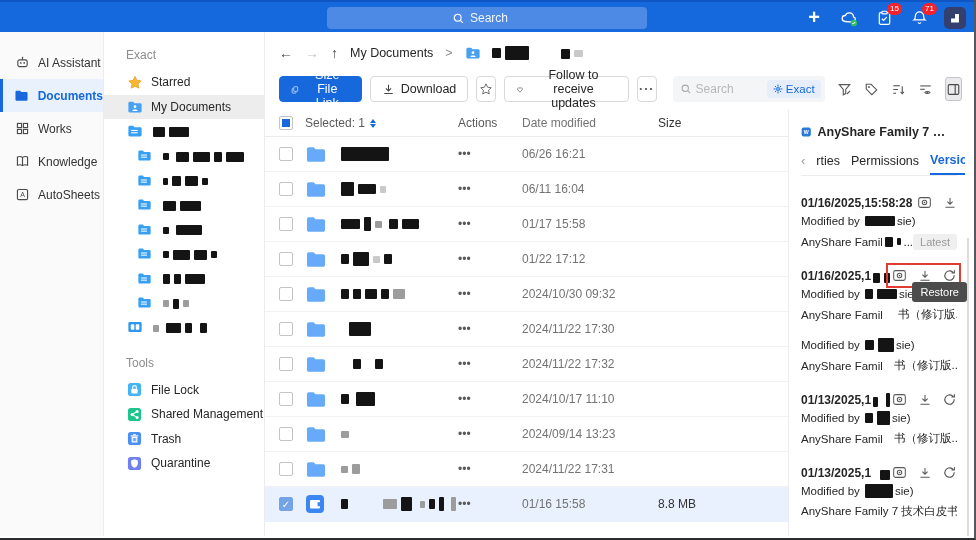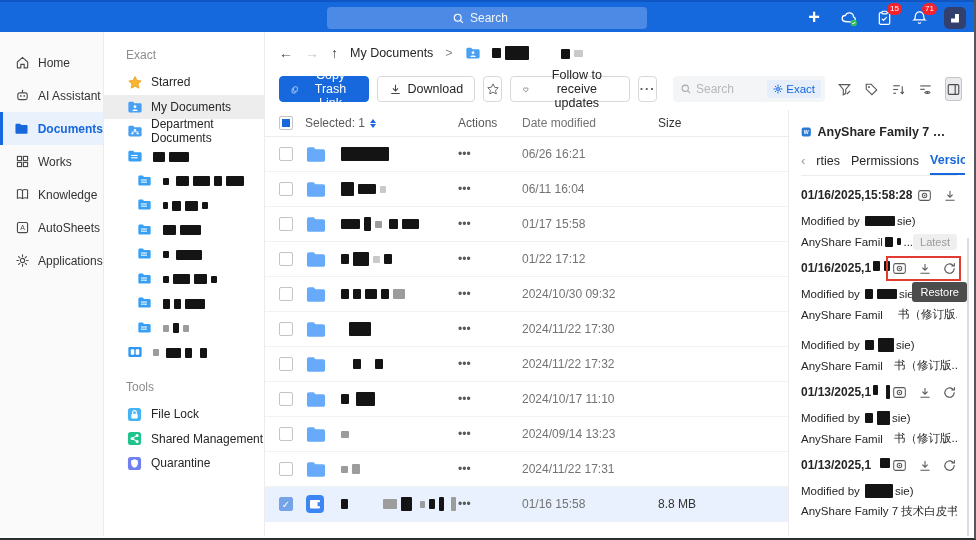--- a/index.html
+++ b/index.html
@@ -89,21 +89,21 @@
   .sidepanel { width:176px; flex:none; padding:10px 8px 0 12px; position:relative; }
   .phead { display:flex; align-items:center; gap:6px; font-weight:bold; font-size:12.5px;
            white-space:nowrap; overflow:hidden; height:24px; }
   .ptabs { display:flex; align-items:center; gap:11px; height:30px; border-bottom:1px solid #ececec;
            margin-top:2px; font-size:12.5px; color:#262626; }
   .ptab { height:100%; display:flex; align-items:center; cursor:pointer; white-space:nowrap; }
   .ptab.active { color:#1668dc; border-bottom:2px solid #1668dc; font-weight:bold; }
   .chev { color:#9a9a9a; font-size:13px; cursor:pointer; }
   .versions { margin-top:12px; font-size:11.5px; }
   .vblock { margin-bottom:9px; position:relative; }
-  .vtop { display:flex; align-items:flex-start; font-weight:bold; font-size:12px; height:22px; white-space:nowrap; }
+  .vtop { display:flex; align-items:flex-end; font-weight:bold; font-size:12px; height:22px; white-space:nowrap; }
   .vicons { margin-left:auto; display:flex; gap:10px; align-items:center; position:relative; }
   .vico { width:15px; height:15px; display:flex; align-items:center; justify-content:center; cursor:pointer; }
   .redbox { position:absolute; left:-6px; right:-4px; top:-5px; bottom:-5px; border:2px solid #e13c32; pointer-events:none; }
   .vline { height:21px; display:flex; align-items:center; color:#262626; white-space:nowrap; overflow:hidden; }
   .latest { margin-left:auto; background:#efefef; color:#9a9a9a; font-size:11px; padding:2px 7px;
             border-radius:3px; }
   .tooltip { position:absolute; right:-10px; top:21px; background:#4c4c4c; color:#fff; font-size:11px;
              padding:4px 8px; border-radius:3px; z-index:6; }
   .scrollstrip { width:9px; flex:none; position:relative; background:#fff; }
   .scrollstrip .track { position:absolute; left:2px; top:128px; bottom:0; width:2px; background:#dcdcdc; }
@@ -153,28 +153,20 @@
       </div>
     </div>
   </div>
 
   <div class="body">
 
     <div class="leftnav">
       <div class="nitem">
         <span class="nico">
             <svg width="15" height="15" viewBox="0 0 16 16">
-              <path d="M2.5 7.5 L8 2.6 l5.5 4.9 V13 a.7.7 0 0 1-.7.7 H9.8 V10 H6.2 v3.7 H3.2 a.7.7 0 0 1-.7-.7 z" fill="none" stroke="#4a4a4a" stroke-width="1.2"></path>
-            </svg>
-          </span>
-        <span>Home</span>
-      </div>
-      <div class="nitem">
-        <span class="nico">
-            <svg width="15" height="15" viewBox="0 0 16 16">
               <rect x="3" y="5.2" width="10" height="7.2" rx="2" fill="none" stroke="#4a4a4a" stroke-width="1.2"></rect>
               <circle cx="6.2" cy="8.4" r=".9" fill="#4a4a4a"></circle>
               <circle cx="9.8" cy="8.4" r=".9" fill="#4a4a4a"></circle>
               <line x1="8" y1="5" x2="8" y2="3.2" stroke="#4a4a4a" stroke-width="1.2"></line>
               <circle cx="8" cy="2.6" r=".8" fill="#4a4a4a"></circle>
             </svg>
           </span>
         <span>AI Assistant</span>
       </div>
       <div class="nitem active">
@@ -208,38 +200,20 @@
       </div>
       <div class="nitem">
         <span class="nico">
             <svg width="15" height="15" viewBox="0 0 16 16">
               <rect x="2.6" y="2.6" width="10.8" height="10.8" rx="1.5" fill="none" stroke="#4a4a4a" stroke-width="1.2"></rect>
               <text x="8" y="10.8" font-size="7.5" font-family="Liberation Sans, sans-serif" text-anchor="middle" fill="#4a4a4a">A</text>
             </svg>
           </span>
         <span>AutoSheets</span>
       </div>
-      <div class="nitem">
-        <span class="nico">
-            <svg width="15" height="15" viewBox="0 0 16 16">
-              <circle cx="8" cy="8" r="2.3" fill="none" stroke="#4a4a4a" stroke-width="1.2"></circle>
-              <g stroke="#4a4a4a" stroke-width="1.2" stroke-linecap="round">
-                <line x1="8" y1="2" x2="8" y2="3.7"></line>
-                <line x1="8" y1="12.3" x2="8" y2="14"></line>
-                <line x1="2" y1="8" x2="3.7" y2="8"></line>
-                <line x1="12.3" y1="8" x2="14" y2="8"></line>
-                <line x1="3.8" y1="3.8" x2="5" y2="5"></line>
-                <line x1="11" y1="11" x2="12.2" y2="12.2"></line>
-                <line x1="12.2" y1="3.8" x2="11" y2="5"></line>
-                <line x1="5" y1="11" x2="3.8" y2="12.2"></line>
-              </g>
-            </svg>
-          </span>
-        <span>Applications</span>
-      </div>
     </div>
 
     <div class="docsbar">
       <div class="docshead">Exact</div>
       <div class="ditem">
         <span class="dico">
             <svg width="16" height="15" viewBox="0 0 20 19">
               <path d="M10 1.8 l2.4 5 5.4.7 -4 3.8 1 5.4 L10 14.1 5.2 16.7 l1-5.4 -4-3.8 5.4-.7 z" fill="#f7b731" stroke="#ef9f1f" stroke-width="1"></path>
             </svg>
           </span>
@@ -247,32 +221,20 @@
       </div>
       <div class="ditem active">
         <span class="dico">
             <svg width="16" height="14" viewBox="0 0 20 18">
               <path d="M1.5 4 c0-1 .8-1.8 1.8-1.8 h4.4 l1.6 1.9 h7.4 c1 0 1.8.8 1.8 1.8 v8.3 c0 1-.8 1.8-1.8 1.8 H3.3 c-1 0-1.8-.8-1.8-1.8 z" fill="#47a0f4"></path>
               <circle cx="10" cy="8.6" r="1.8" fill="#fff"></circle>
               <path d="M6.6 14 c0-2.4 6.8-2.4 6.8 0 z" fill="#fff"></path>
             </svg>
           </span>
         <span>My Documents</span>
-      </div>
-      <div class="ditem">
-        <span class="dico">
-            <svg width="16" height="14" viewBox="0 0 20 18">
-              <path d="M1.5 4 c0-1 .8-1.8 1.8-1.8 h4.4 l1.6 1.9 h7.4 c1 0 1.8.8 1.8 1.8 v8.3 c0 1-.8 1.8-1.8 1.8 H3.3 c-1 0-1.8-.8-1.8-1.8 z" fill="#47a0f4"></path>
-              <rect x="8.6" y="6.6" width="2.8" height="2.2" fill="#fff"></rect>
-              <rect x="5.2" y="11" width="2.8" height="2.2" fill="#fff"></rect>
-              <rect x="12" y="11" width="2.8" height="2.2" fill="#fff"></rect>
-              <path d="M10 8.8 v1.2 M6.6 11 v-1 h6.8 v1" stroke="#fff" stroke-width="1" fill="none"></path>
-            </svg>
-          </span>
-        <span>Department Documents</span>
       </div>
       <div class="ditem">
         <span class="dico">
             <svg width="16" height="14" viewBox="0 0 20 18">
               <path d="M1.5 4 c0-1 .8-1.8 1.8-1.8 h4.4 l1.6 1.9 h7.4 c1 0 1.8.8 1.8 1.8 v8.3 c0 1-.8 1.8-1.8 1.8 H3.3 c-1 0-1.8-.8-1.8-1.8 z" fill="#37a0f5"></path>
               <rect x="5" y="7.6" width="8.4" height="1.4" fill="#fff"></rect>
               <rect x="5" y="10.6" width="8.4" height="1.4" fill="#fff"></rect>
             </svg>
           </span>
         <span><i class="rd" style="width:12px"></i><i class="rd" style="width:20px"></i></span>
@@ -379,20 +341,36 @@
               <circle cx="5.4" cy="8" r="1.6" fill="#fff"></circle>
               <circle cx="10.8" cy="4.7" r="1.6" fill="#fff"></circle>
               <circle cx="10.8" cy="11.3" r="1.6" fill="#fff"></circle>
             </svg>
           </span>
         <span>Shared Management</span>
       </div>
       <div class="ditem">
         <span class="dico">
             <svg width="15" height="15" viewBox="0 0 16 16">
+              <rect x="1" y="1" width="14" height="14" rx="3" fill="#4a90f5"></rect>
+              <rect x="4.9" y="6.2" width="6.2" height="6" rx="0.6" fill="#fff"></rect>
+              <rect x="4" y="4.6" width="8" height="1.3" fill="#fff"></rect>
+              <rect x="6.6" y="3.3" width="2.8" height="1.2" fill="#fff"></rect>
+              <g stroke="#4a90f5" stroke-width="0.9">
+                <line x1="6.7" y1="7.5" x2="6.7" y2="11"></line>
+                <line x1="8" y1="7.5" x2="8" y2="11"></line>
+                <line x1="9.3" y1="7.5" x2="9.3" y2="11"></line>
+              </g>
+            </svg>
+          </span>
+        <span>Trash</span>
+      </div>
+      <div class="ditem">
+        <span class="dico">
+            <svg width="15" height="15" viewBox="0 0 16 16">
               <rect x="1" y="1" width="14" height="14" rx="3" fill="#7080f0"></rect>
               <path d="M8 3.4 l3.6 1.3 v3 c0 2.5-1.7 4.1-3.6 4.9 c-1.9-.8-3.6-2.4-3.6-4.9 v-3 z" fill="#fff"></path>
             </svg>
           </span>
         <span>Quarantine</span>
       </div>
     </div>
 
     <div class="main">
 
@@ -412,21 +390,21 @@
         <span style="margin-left:-4px"><i class="rd" style="width:9px"></i><i class="rd t" style="width:24px"></i></span>
         <span style="margin-left:16px"><i class="rd" style="width:9px"></i><i class="rd lg s" style="width:9px"></i></span>
       </div>
 
       <div class="toolrow">
         <button class="btn primary">
           <svg width="13" height="13" viewBox="0 0 16 16">
               <rect x="5.6" y="2.4" width="8" height="9.4" rx="1.4" fill="none" stroke="#fff" stroke-width="1.3"></rect>
               <path d="M10.4 13.6 v.4 a1.4 1.4 0 0 1-1.4 1.4 H3.8 a1.5 1.5 0 0 1-1.5-1.5 V7.4 A1.4 1.4 0 0 1 3.7 6 h.5" fill="none" stroke="#fff" stroke-width="1.3"></path>
             </svg>
-          <span>Copy Trash Link</span>
+          <span>Size File Link</span>
         </button>
         <button class="btn">
           <svg width="13" height="13" viewBox="0 0 16 16">
               <path d="M8 2.2 v7.2 M4.8 6.6 L8 9.8 l3.2-3.2 M2.8 13 h10.4" fill="none" stroke="#444" stroke-width="1.3"></path>
             </svg>
           <span>Download</span>
         </button>
         <button class="btn sq">
           <svg width="14" height="14" viewBox="0 0 20 19">
               <path d="M10 2.2 l2.3 4.8 5.2.7 -3.8 3.6 .9 5.2 L10 14 5.4 16.5 l.9-5.2 -3.8-3.6 5.2-.7 z" fill="none" stroke="#555" stroke-width="1.2"></path>

